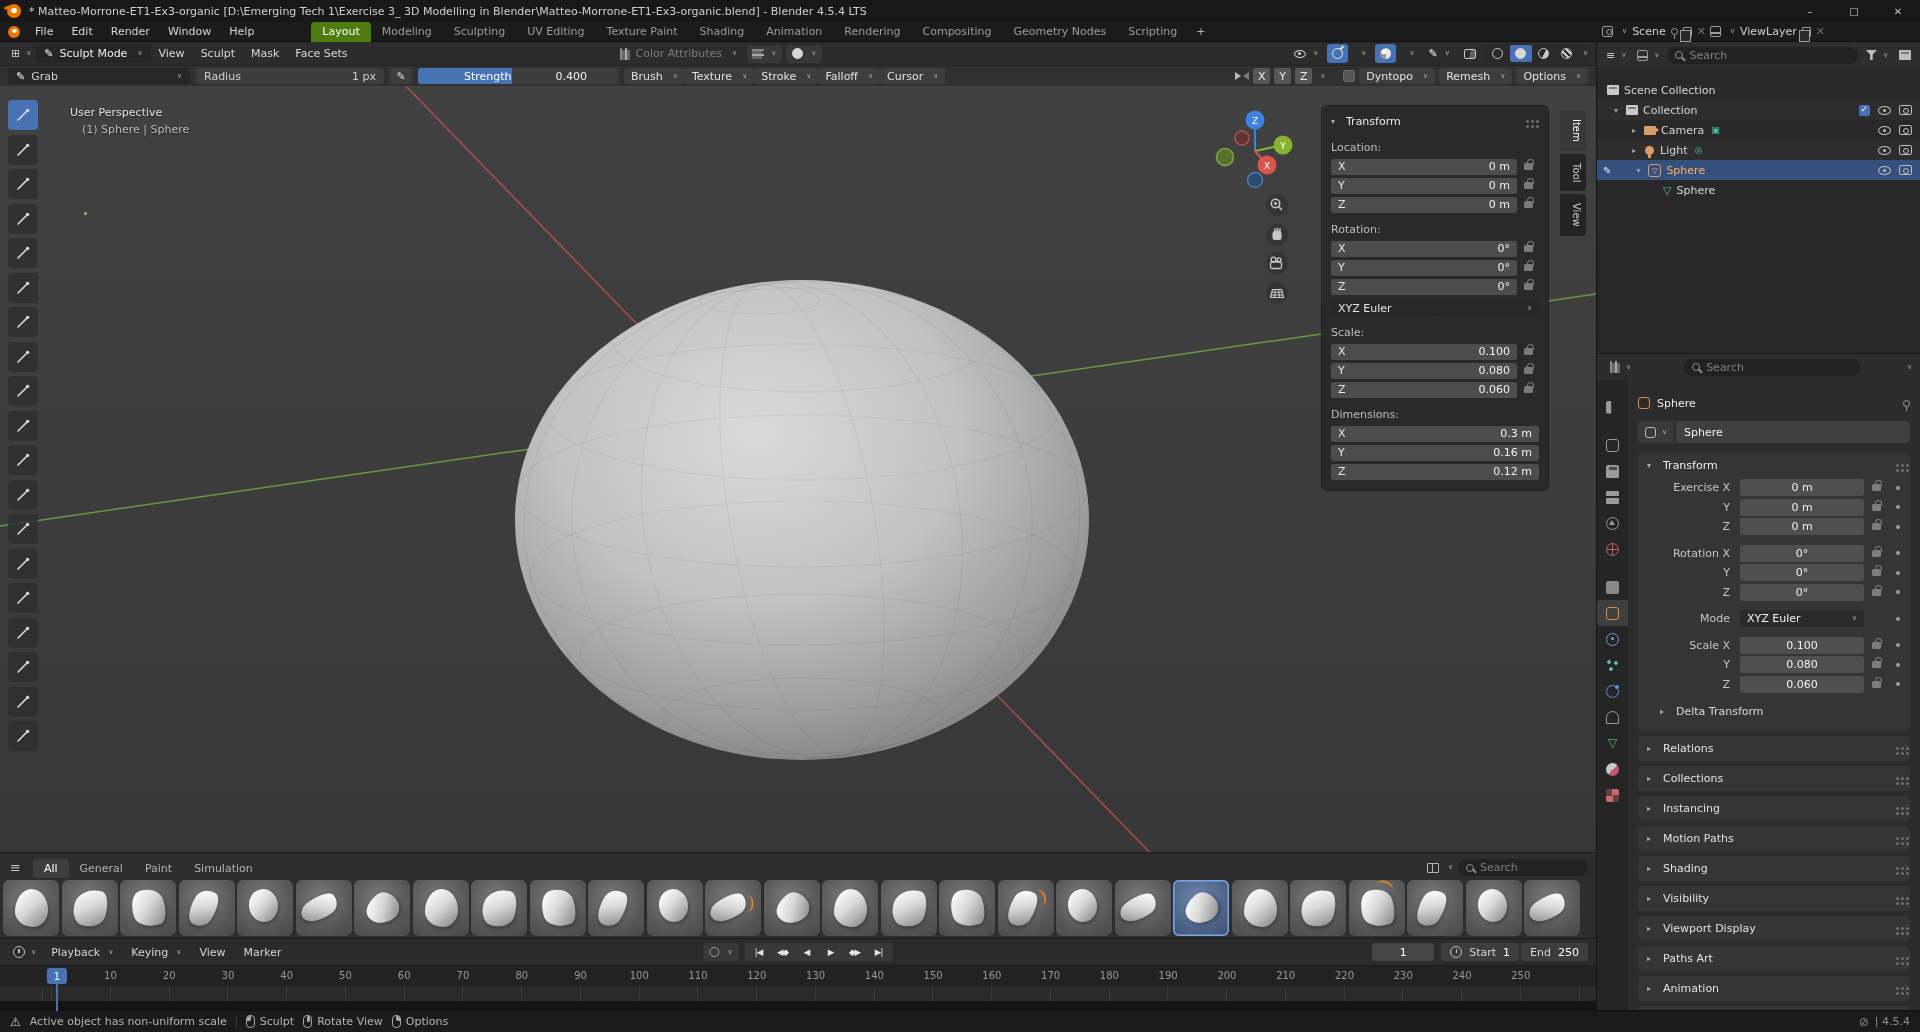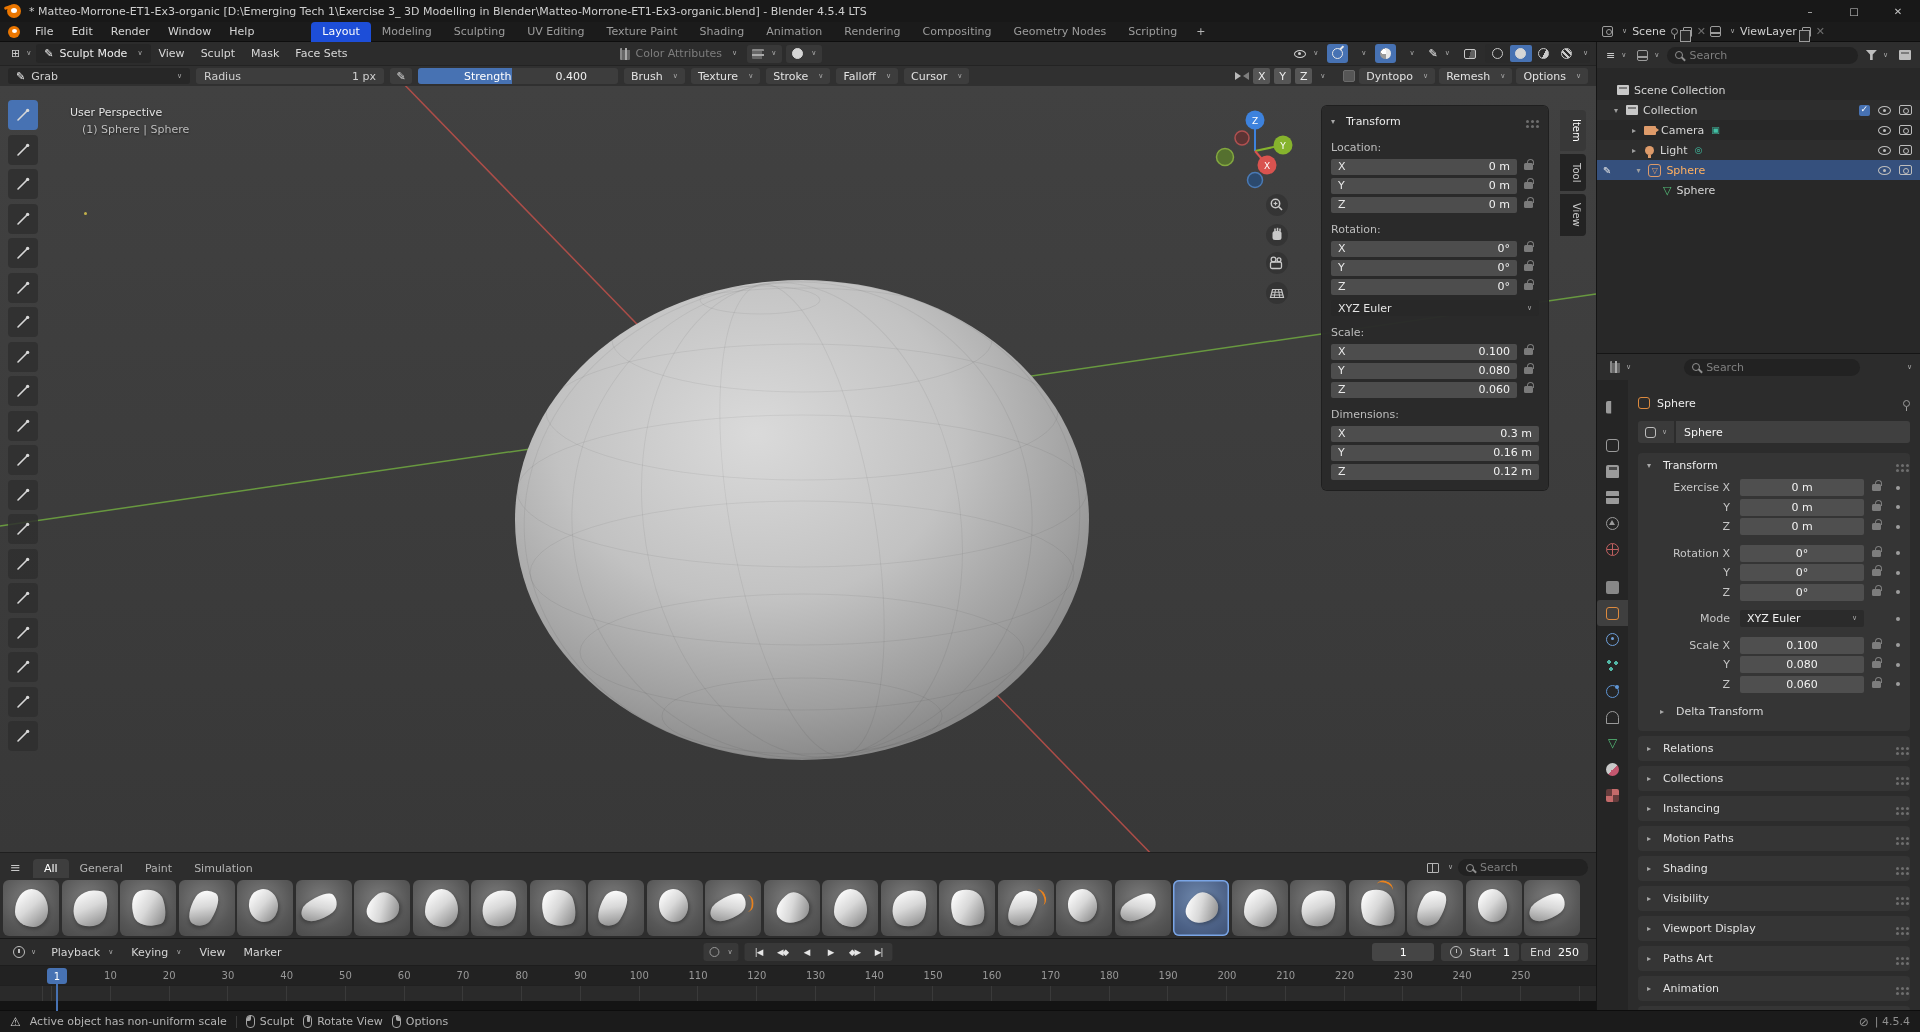--- a/index.html
+++ b/index.html
@@ -47,21 +47,21 @@
   .wctl{margin-left:auto;display:flex;height:22px}
   .wbtn{width:44px;display:flex;align-items:center;justify-content:center;color:#c6c6c6;font-size:10px}
 
   
   .topbar{height:20px;background:#1b1b1b;display:flex;align-items:center;border-bottom:1px solid #0e0e0e}
   .logo-mini{width:12px;height:12px;border-radius:50%;background:#ea7600;position:relative;margin:0 6px 0 8px;flex:none}
   .logo-mini::after{content:"";position:absolute;left:3.5px;top:3.5px;width:5px;height:4px;border-radius:50%;background:#fff}
   .menu-item{padding:0 9px;color:#d6d6d6;line-height:20px}
   .wtabs{display:flex;margin-left:48px;height:20px;align-items:flex-end}
   .wtab{padding:3px 11px 3px;color:#9d9d9d;border-radius:4px 4px 0 0;line-height:14px}
-  .wtab.active{background:#1d4ed8;color:#fdfdfd}
+  .wtab.active{background:#4d7c0f;color:#fdfdfd}
   .wsplus{padding:0 8px;color:#b5b5b5}
   .topbar-right{margin-left:auto;width:324px;display:flex;align-items:center;gap:4px;padding:0 6px}
   .sel-pill{display:flex;align-items:center;gap:5px}
   .mini-ic{width:11px;height:11px;border:1.3px solid #9c9c9c;border-radius:2px;position:relative;flex:none}
   .mini-ic.cam::after{content:"";position:absolute;left:2.5px;top:1.5px;width:4px;height:4px;border-radius:50%;border:1.2px solid #9c9c9c}
   .mini-ic.layers{background:linear-gradient(#0000 55%,#9c9c9c 55% 75%,#0000 75%)}
   .dim{color:#6e6e6e}
 
   
   .main{display:flex;height:968px}
@@ -403,21 +403,21 @@
         <span>1 px</span>
       </div>
       <div class="pill pen-btn">
         <span>✎</span>
       </div>
       <div class="pill strength">
         <span class="s-fill"></span>
         <span class="s-lbl">Strength</span>
         <span class="s-val">0.400</span>
       </div>
-      <div style="display:flex;gap:6px">
+      <div style="display:flex;">
 
       <div class="pill dd-pill">
             <span>Brush</span>
             <span class="chev">∨</span>
           </div>
           <div class="pill dd-pill">
             <span>Texture</span>
             <span class="chev">∨</span>
           </div>
           <div class="pill dd-pill">
@@ -982,21 +982,21 @@
         </div>
         <span class="oh-btn">
             <span class="i-funnel"></span>
             <span class="chev">∨</span>
           </span>
         <span class="oh-btn">
             <span class="ic-box" style="background:#bdbdbd"></span>
           </span>
       </div>
       <div class="out-tree">
-        <div class="orow" style="padding-left:20px">
+        <div class="orow" style="padding-left:10px">
           <span class="ic-box"></span>
           <span class="olabel">Scene Collection</span>
         </div>
         <div class="orow alt" style="padding-left:14px">
           <span class="oexp">▾</span>
           <span class="ic-box"></span>
           <span class="olabel">Collection</span>
           <span class="otoggles">
             <span class="i-checkbox"></span>
             <span class="i-eye"></span>

